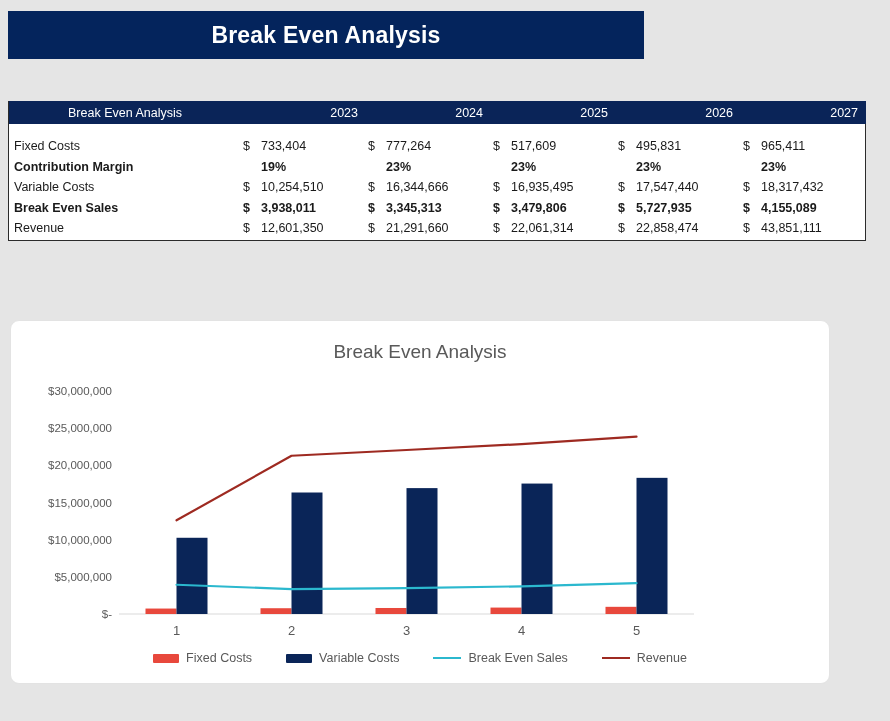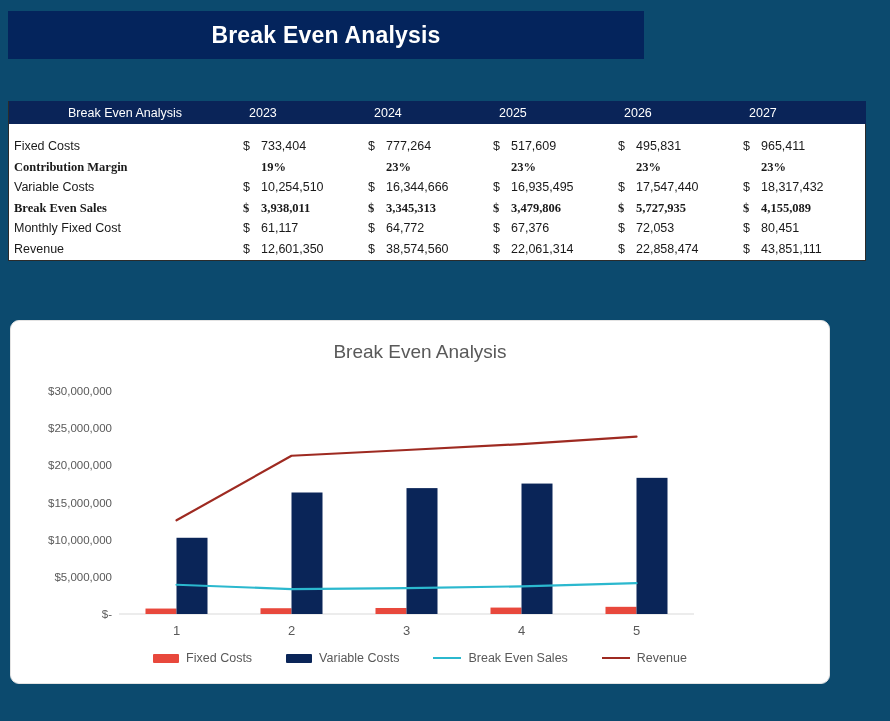--- a/index.html
+++ b/index.html
@@ -9,21 +9,21 @@
     width: 890px;
     height: 721px;
     overflow: hidden;
     font-family: "Liberation Sans", sans-serif;
   }
 
   .page {
     position: relative;
     width: 890px;
     height: 721px;
-    background: #0c4a6e;
+    background: #e5e5e5;
   }
 
   
   .title-banner {
     position: absolute;
     left: 8px;
     top: 11px;
     width: 636px;
     height: 48px;
     background: #04245C;
@@ -61,39 +61,39 @@
   table.be-table thead th {
     background: #0A2458;
     color: #ffffff;
     font-size: 12.5px;
     font-weight: normal;
     height: 23px;
     padding: 0 8px;
     vertical-align: middle;
   }
   thead th.col-label { text-align: center; }
-  thead th.col-year  { text-align: left; padding-right: 8px; }
+  thead th.col-year  { text-align: right; padding-right: 8px; }
 
   
   col.c-label { width: 232px; }
   col.c-cur   { width: 20px; }
   col.c-val   { width: 105px; }
 
   tbody tr { height: 20.5px; }
   tbody td {
     padding: 0 0 0 0;
     vertical-align: middle;
     white-space: nowrap;
     font-size: 12.5px;
     line-height: 20.5px;
   }
   td.label { padding-left: 5px; text-align: left; }
   td.cur   { text-align: left; padding-left: 2px; color:#1a1a1a; }
   td.val   { padding-right: 8px; }
-  tr.bold td { font-weight: bold; font-family: Liberation Serif, serif; }
+  tr.bold td { font-weight: bold; }
   tbody tr.spacer-row { height: 12px; }
   tbody tr.spacer-row td { line-height: 12px; }
   tbody tr:last-child td { padding-bottom: 1px; }
 
   
   .chart-card {
     position: absolute;
     left: 10px;
     top: 320px;
     width: 820px;
@@ -234,38 +234,25 @@
             <td class="cur">$</td>
             <td class="val">3,345,313</td>
             <td class="cur">$</td>
             <td class="val">3,479,806</td>
             <td class="cur">$</td>
             <td class="val">5,727,935</td>
             <td class="cur">$</td>
             <td class="val">4,155,089</td>
           </tr>
           <tr>
-            <td class="label">Monthly Fixed Cost</td>
-            <td class="cur">$</td>
-            <td class="val">61,117</td>
-            <td class="cur">$</td>
-            <td class="val">64,772</td>
-            <td class="cur">$</td>
-            <td class="val">67,376</td>
-            <td class="cur">$</td>
-            <td class="val">72,053</td>
-            <td class="cur">$</td>
-            <td class="val">80,451</td>
-          </tr>
-          <tr>
             <td class="label">Revenue</td>
             <td class="cur">$</td>
             <td class="val">12,601,350</td>
             <td class="cur">$</td>
-            <td class="val">38,574,560</td>
+            <td class="val">21,291,660</td>
             <td class="cur">$</td>
             <td class="val">22,061,314</td>
             <td class="cur">$</td>
             <td class="val">22,858,474</td>
             <td class="cur">$</td>
             <td class="val">43,851,111</td>
           </tr>
         </tbody>
     </table>
   </div>

